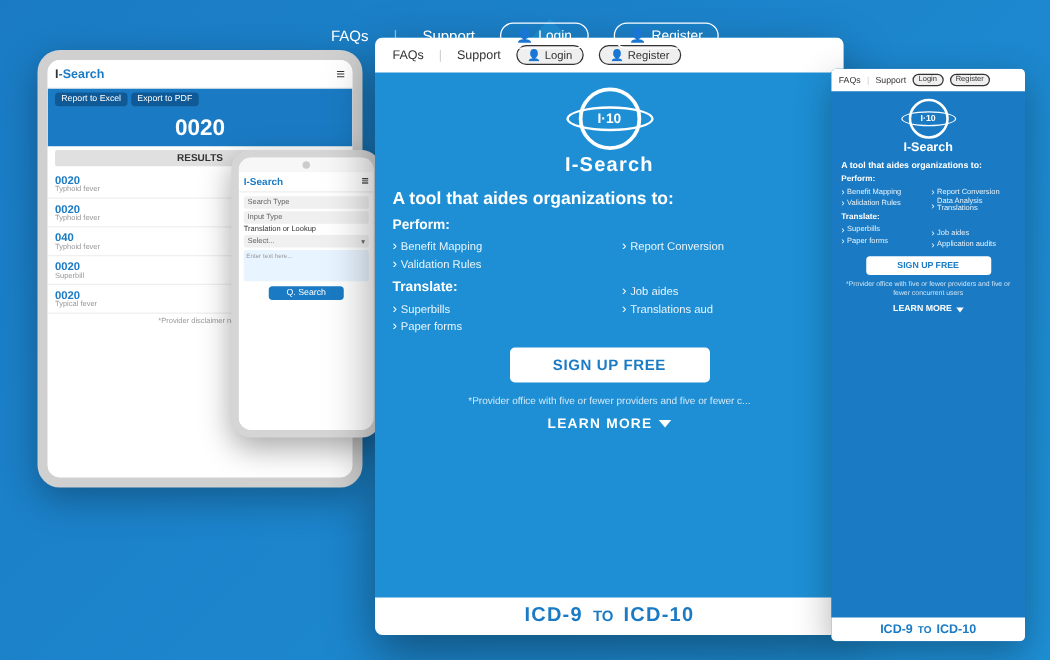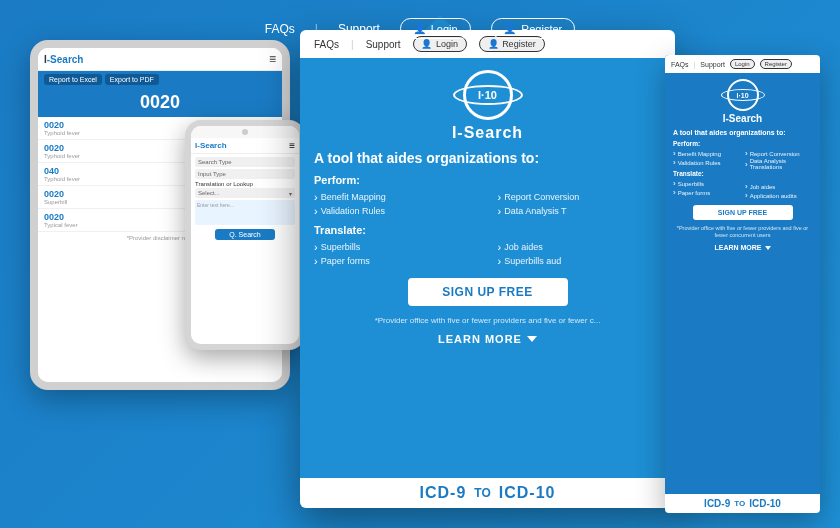--- a/index.html
+++ b/index.html
@@ -617,20 +617,21 @@
       <span class="tablet-logo-small"><span>I</span>-Search</span>
       <span class="tablet-menu-icon">≡</span>
     </div>
     <div class="tablet-action-btns">
       <div class="tablet-action-btn">Report to Excel</div>
       <div class="tablet-action-btn">Export to PDF</div>
     </div>
     <div class="tablet-search-area">
       <div class="tablet-code">0020</div>
     </div>
+    <div class="tablet-results-label">RESULTS</div>
     <div>
       <div class="tablet-result-row">
         <div class="tablet-result-left">
           <div class="tablet-result-code">0020</div>
           <div class="tablet-result-sub">Typhoid fever</div>
         </div>
         <div class="tablet-result-right">
           <div class="tablet-result-code">A010</div>
           <div class="tablet-result-sub">Typhoid fever</div>
         </div>
@@ -747,29 +748,26 @@
         </div>
         <div class="center-item">
           <span>Paper forms</span>
         </div>
       </div>
       <div class="center-col">
         <div class="center-section-title" style="visibility:hidden;">Perform:</div>
         <div class="center-item">
           <span>Report Conversion</span>
         </div>
-        <div class="center-item">
-          <span>Data Analysis T</span>
-        </div>
         <div class="center-section-title" style="visibility:hidden;margin-top:6px;">Translate:</div>
         <div class="center-item">
           <span>Job aides</span>
         </div>
         <div class="center-item">
-          <span>Superbills aud</span>
+          <span>Translations aud</span>
         </div>
       </div>
     </div>
 
     <div class="signup-btn">SIGN UP FREE</div>
     <div class="provider-note">*Provider office with five or fewer providers and five or fewer c...</div>
     <div class="learn-more-center">
       <span>LEARN MORE</span>
       <span class="arrow-down"></span>
     </div>

